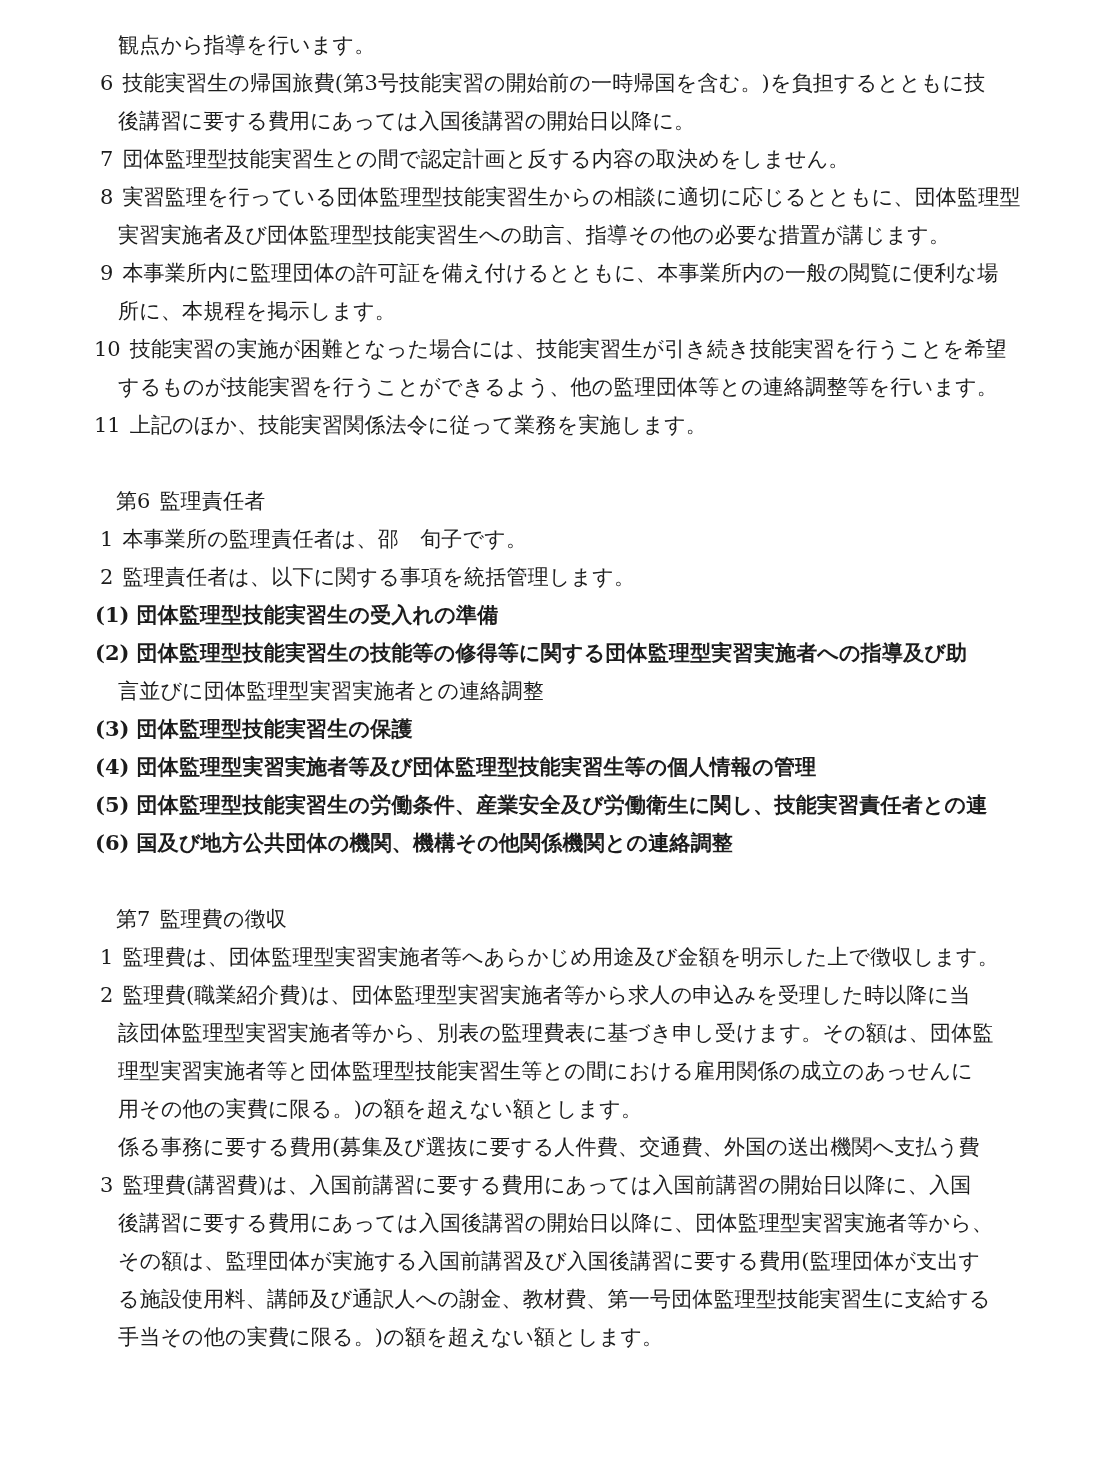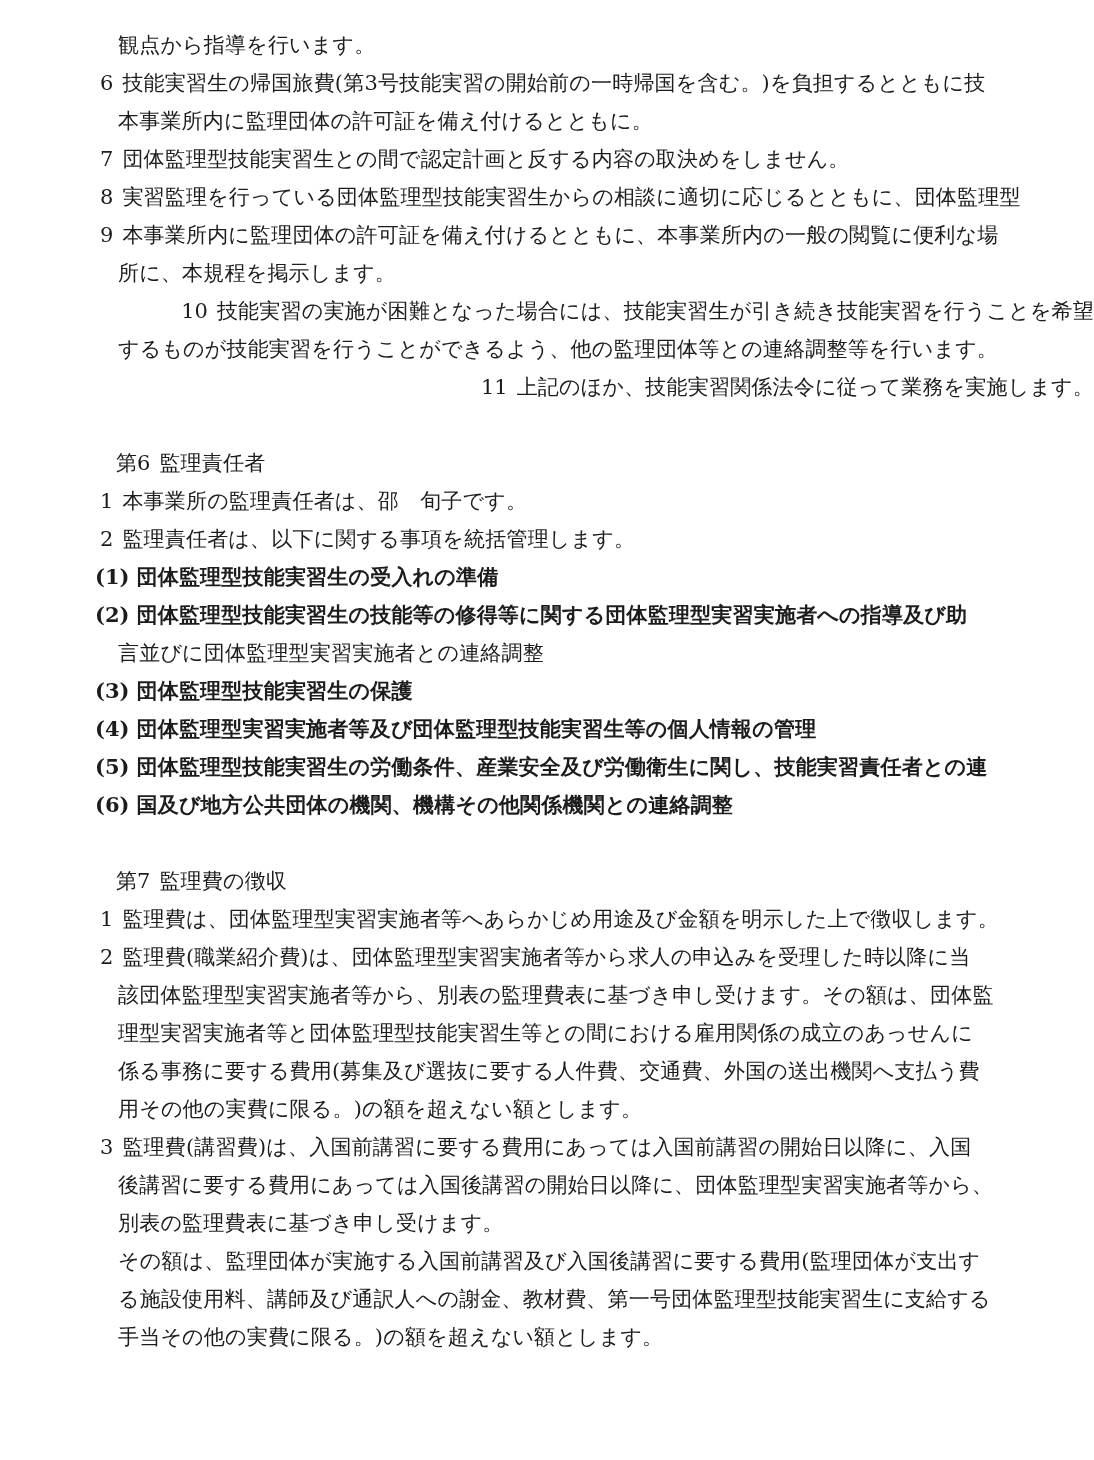--- a/index.html
+++ b/index.html
@@ -26,39 +26,40 @@
     font-family: "DejaVu Serif", "Liberation Serif", serif;
     font-size: 21px;
     color: #1c1c1c;
   }
   .line {
     height: 38px;
     line-height: 38px;
     white-space: nowrap;
   }
   .l-num1  { padding-left: 100px; }
-  .l-num2  { padding-left: 94px; text-align: right;  }
+  .l-num2  { padding-left: 94px;  }
   .l-paren { padding-left: 95px; font-weight: bold;  }
   .l-cont  { padding-left: 118px; }
   .l-head  { padding-left: 116px; }
   .l-blank { height: 38px; }
   .num { display: inline-block; margin-right: 9px; }
   .l-paren .num { margin-right: 7px; }
   .txt { letter-spacing: 0.2px; }
 </style>
 </head>
 <body>
 
 <div class="page">
   <div class="doc">
       <div class="line l-cont"><span class="txt">観点から指導を行います。</span></div>
       <div class="line l-num1"><span class="num">6</span><span class="txt">技能実習生の帰国旅費(第3号技能実習の開始前の一時帰国を含む。)を負担するとともに技</span></div>
-      <div class="line l-cont"><span class="txt">本事業所内に監理団体の許可証を備え付けるとともに。</span></div>
+      <div class="line l-cont"><span class="txt">後講習に要する費用にあっては入国後講習の開始日以降に。</span></div>
       <div class="line l-num1"><span class="num">7</span><span class="txt">団体監理型技能実習生との間で認定計画と反する内容の取決めをしません。</span></div>
       <div class="line l-num1"><span class="num">8</span><span class="txt">実習監理を行っている団体監理型技能実習生からの相談に適切に応じるとともに、団体監理型</span></div>
+      <div class="line l-cont"><span class="txt">実習実施者及び団体監理型技能実習生への助言、指導その他の必要な措置が講じます。</span></div>
       <div class="line l-num1"><span class="num">9</span><span class="txt">本事業所内に監理団体の許可証を備え付けるとともに、本事業所内の一般の閲覧に便利な場</span></div>
       <div class="line l-cont"><span class="txt">所に、本規程を掲示します。</span></div>
       <div class="line l-num2"><span class="num">10</span><span class="txt">技能実習の実施が困難となった場合には、技能実習生が引き続き技能実習を行うことを希望</span></div>
       <div class="line l-cont"><span class="txt">するものが技能実習を行うことができるよう、他の監理団体等との連絡調整等を行います。</span></div>
       <div class="line l-num2"><span class="num">11</span><span class="txt">上記のほか、技能実習関係法令に従って業務を実施します。</span></div>
       <div class="line l-blank"></div>
       <div class="line l-head"><span class="num">第6</span><span class="txt">監理責任者</span></div>
       <div class="line l-num1"><span class="num">1</span><span class="txt">本事業所の監理責任者は、邵　旬子です。</span></div>
       <div class="line l-num1"><span class="num">2</span><span class="txt">監理責任者は、以下に関する事項を統括管理します。</span></div>
       <div class="line l-paren"><span class="num">(1)</span><span class="txt">団体監理型技能実習生の受入れの準備</span></div>
@@ -67,22 +68,21 @@
       <div class="line l-paren"><span class="num">(3)</span><span class="txt">団体監理型技能実習生の保護</span></div>
       <div class="line l-paren"><span class="num">(4)</span><span class="txt">団体監理型実習実施者等及び団体監理型技能実習生等の個人情報の管理</span></div>
       <div class="line l-paren"><span class="num">(5)</span><span class="txt">団体監理型技能実習生の労働条件、産業安全及び労働衛生に関し、技能実習責任者との連</span></div>
       <div class="line l-paren"><span class="num">(6)</span><span class="txt">国及び地方公共団体の機関、機構その他関係機関との連絡調整</span></div>
       <div class="line l-blank"></div>
       <div class="line l-head"><span class="num">第7</span><span class="txt">監理費の徴収</span></div>
       <div class="line l-num1"><span class="num">1</span><span class="txt">監理費は、団体監理型実習実施者等へあらかじめ用途及び金額を明示した上で徴収します。</span></div>
       <div class="line l-num1"><span class="num">2</span><span class="txt">監理費(職業紹介費)は、団体監理型実習実施者等から求人の申込みを受理した時以降に当</span></div>
       <div class="line l-cont"><span class="txt">該団体監理型実習実施者等から、別表の監理費表に基づき申し受けます。その額は、団体監</span></div>
       <div class="line l-cont"><span class="txt">理型実習実施者等と団体監理型技能実習生等との間における雇用関係の成立のあっせんに</span></div>
+      <div class="line l-cont"><span class="txt">用その他の実費に限る。)の額を超えない額とします。</span></div>
       <div class="line l-cont"><span class="txt">係る事務に要する費用(募集及び選抜に要する人件費、交通費、外国の送出機関へ支払う費</span></div>
-      <div class="line l-cont"><span class="txt">用その他の実費に限る。)の額を超えない額とします。</span></div>
       <div class="line l-num1"><span class="num">3</span><span class="txt">監理費(講習費)は、入国前講習に要する費用にあっては入国前講習の開始日以降に、入国</span></div>
       <div class="line l-cont"><span class="txt">後講習に要する費用にあっては入国後講習の開始日以降に、団体監理型実習実施者等から、</span></div>
-      <div class="line l-cont"><span class="txt">別表の監理費表に基づき申し受けます。</span></div>
       <div class="line l-cont"><span class="txt">その額は、監理団体が実施する入国前講習及び入国後講習に要する費用(監理団体が支出す</span></div>
       <div class="line l-cont"><span class="txt">る施設使用料、講師及び通訳人への謝金、教材費、第一号団体監理型技能実習生に支給する</span></div>
       <div class="line l-cont"><span class="txt">手当その他の実費に限る。)の額を超えない額とします。</span></div>
     </div>
 </div>
 
 </body></html>

